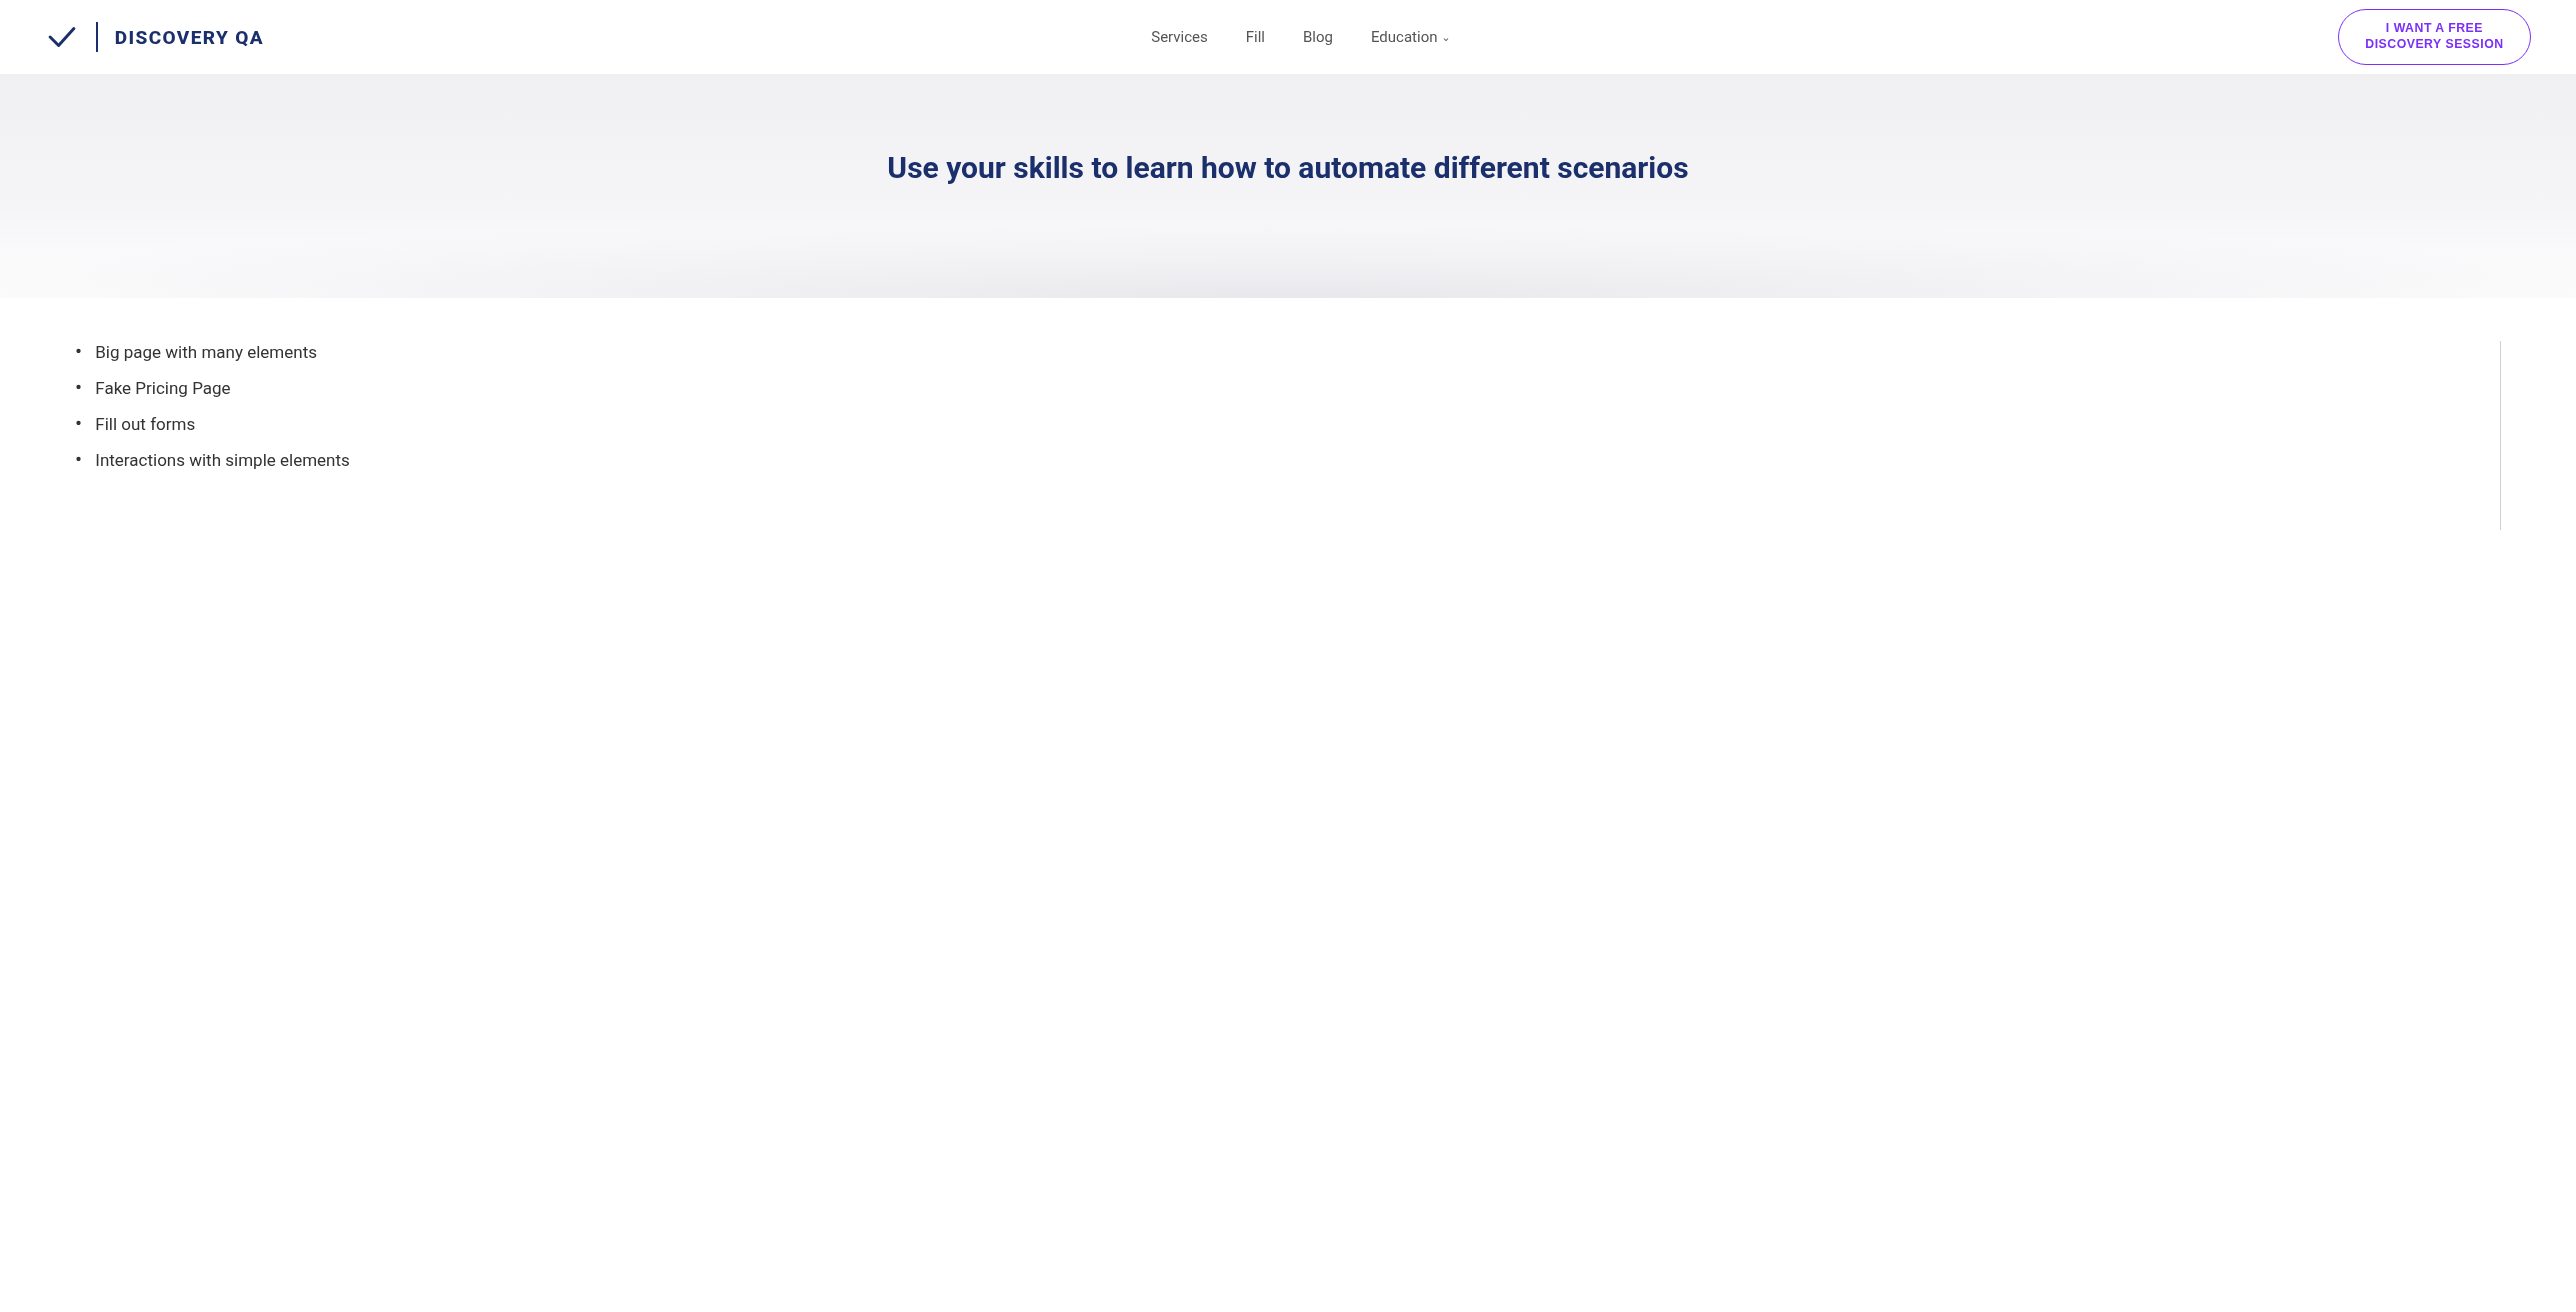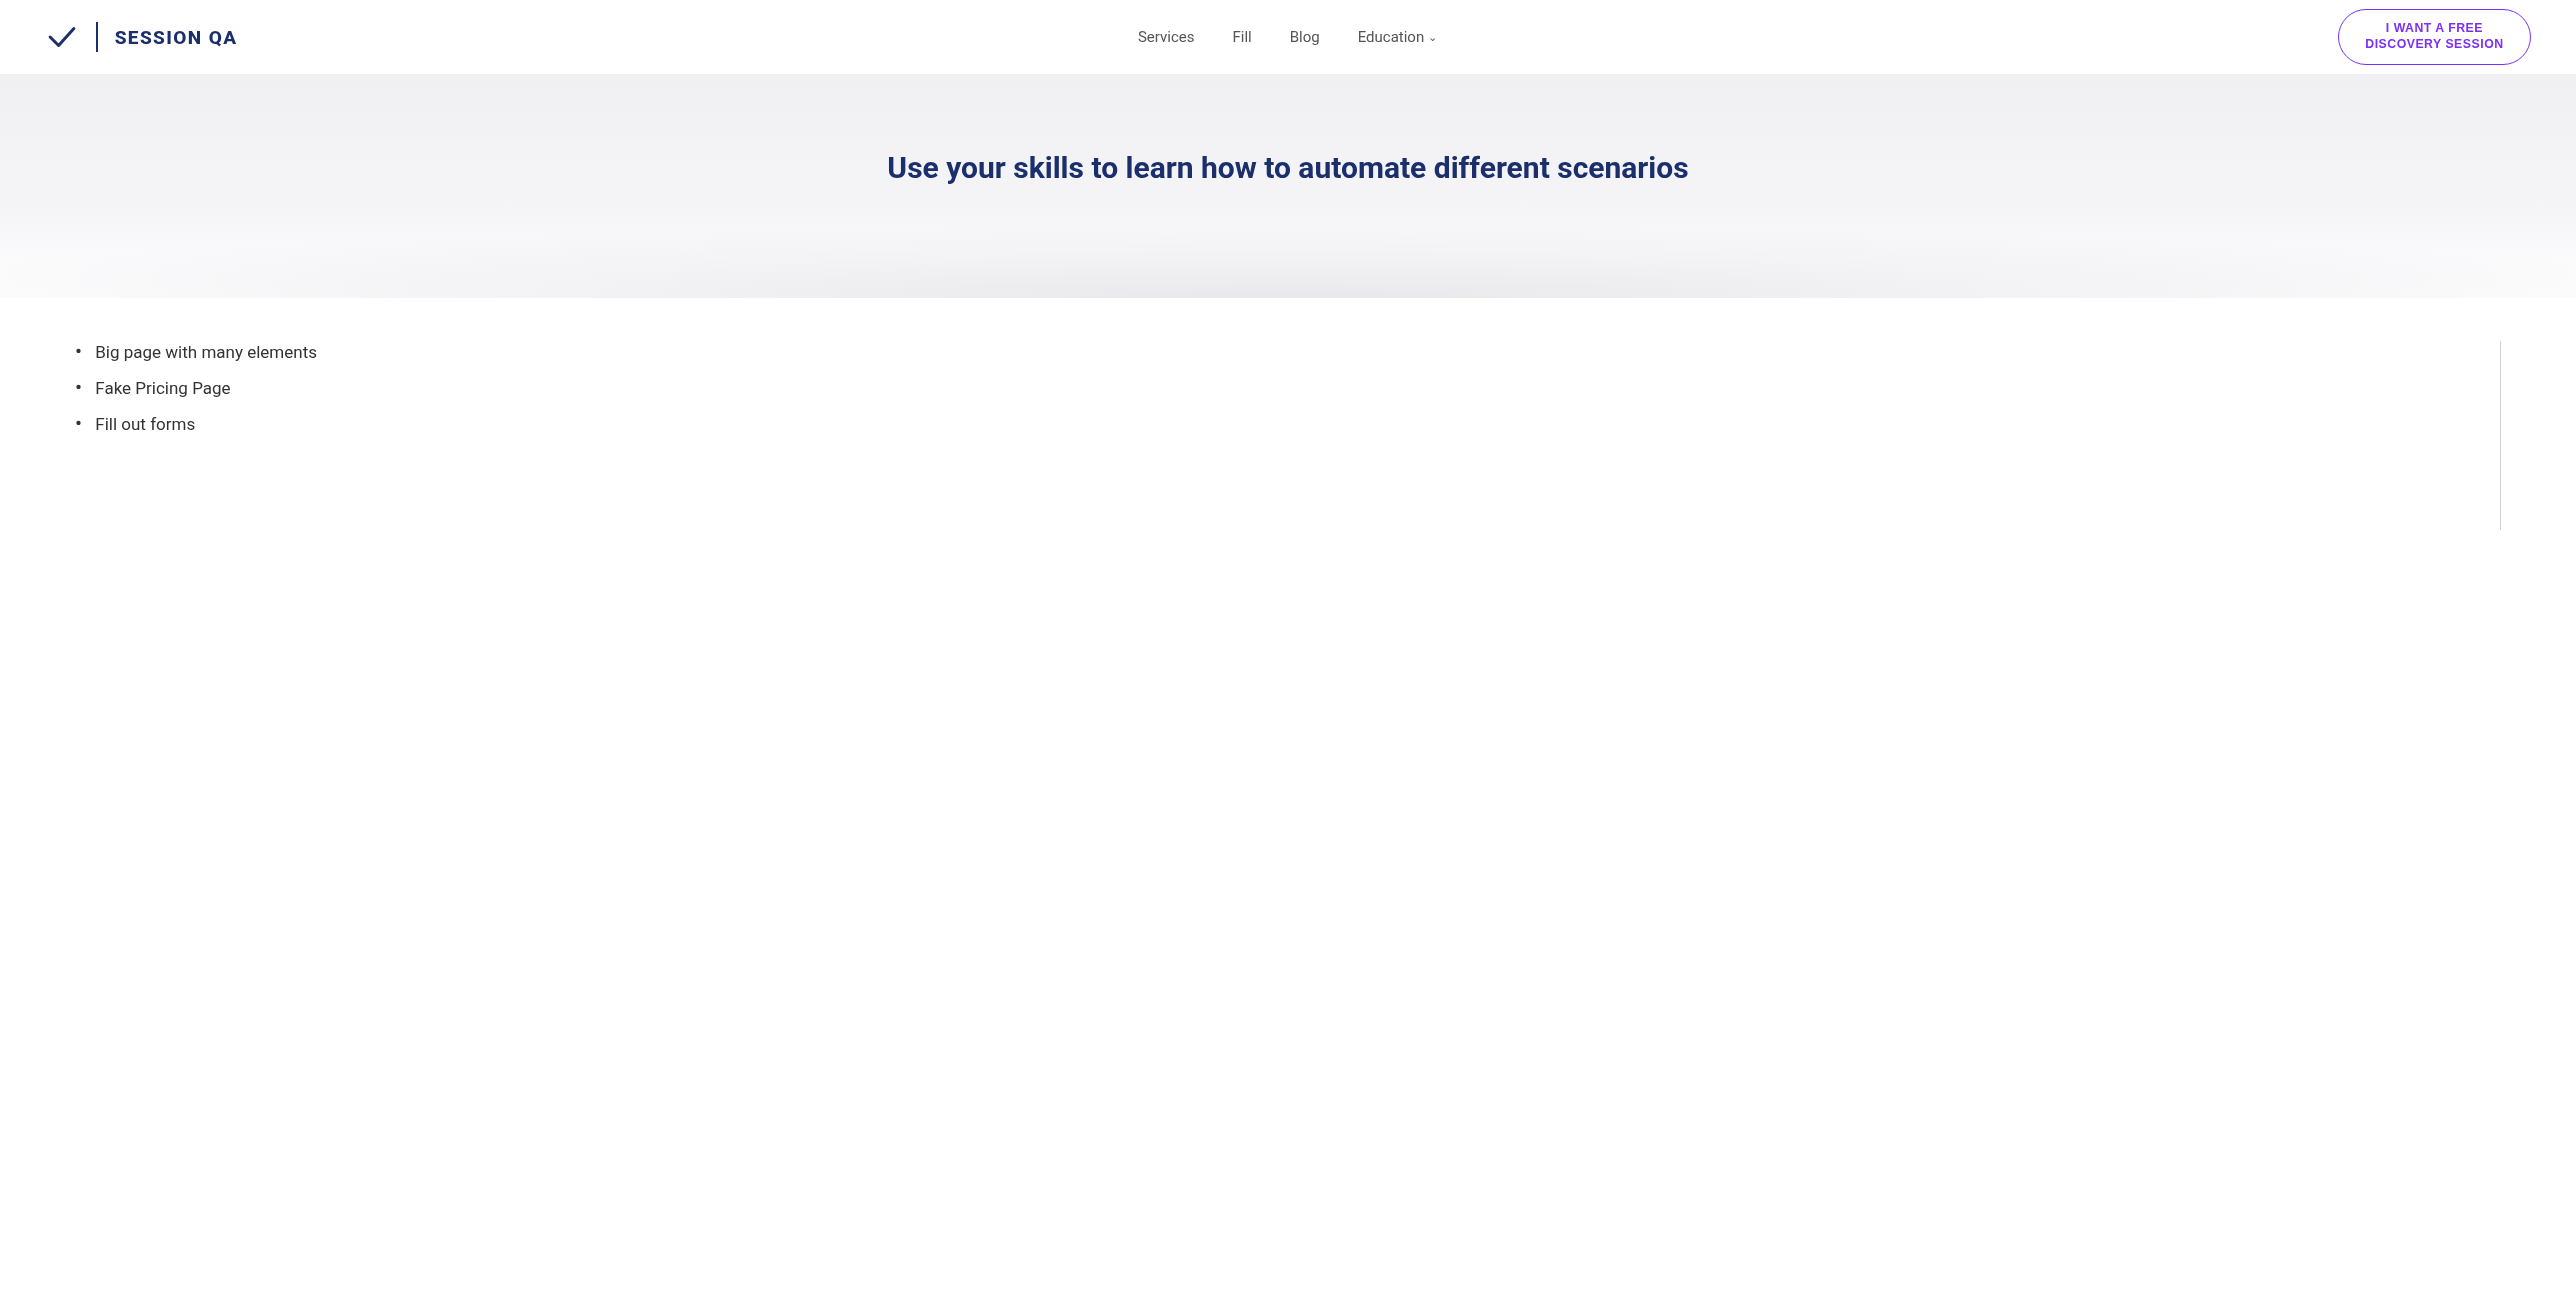--- a/index.html
+++ b/index.html
@@ -166,21 +166,21 @@
   </style>
 </head>
 <body>
 
 <header>
   <div class="logo-area">
     <svg class="logo-check" viewBox="0 0 40 40" fill="none" xmlns="http://www.w3.org/2000/svg">
       <polyline points="6,20 16,30 34,10" stroke="#1a2f6b" stroke-width="3.5" stroke-linecap="round" stroke-linejoin="round" fill="none"></polyline>
     </svg>
     <div class="logo-divider"></div>
-    <span class="logo-text">SESSION QA</span>
+    <span class="logo-text">DISCOVERY QA</span>
   </div>
 
   <nav>
     <a class="nav-link">Services</a>
     <a class="nav-link">Fill</a>
     <a class="nav-link">Blog</a>
     <a class="nav-link nav-education">
       <span>Education</span>
       <span class="chevron-down">⌄</span>
     </a>
@@ -195,17 +195,18 @@
   <h2 class="hero-subtitle">Use your skills to learn how to automate different scenarios</h2>
 </section>
 
 <div class="main-content">
   <div class="list-section">
     <ul class="practice-list">
 
     <li>Big page with many elements</li>
         <li>Fake Pricing Page</li>
         <li>Fill out forms</li>
+        <li>Interactions with simple elements</li>
       </ul>
   </div>
   <div class="divider-vertical"></div>
 </div>
 
 
 </body></html>

